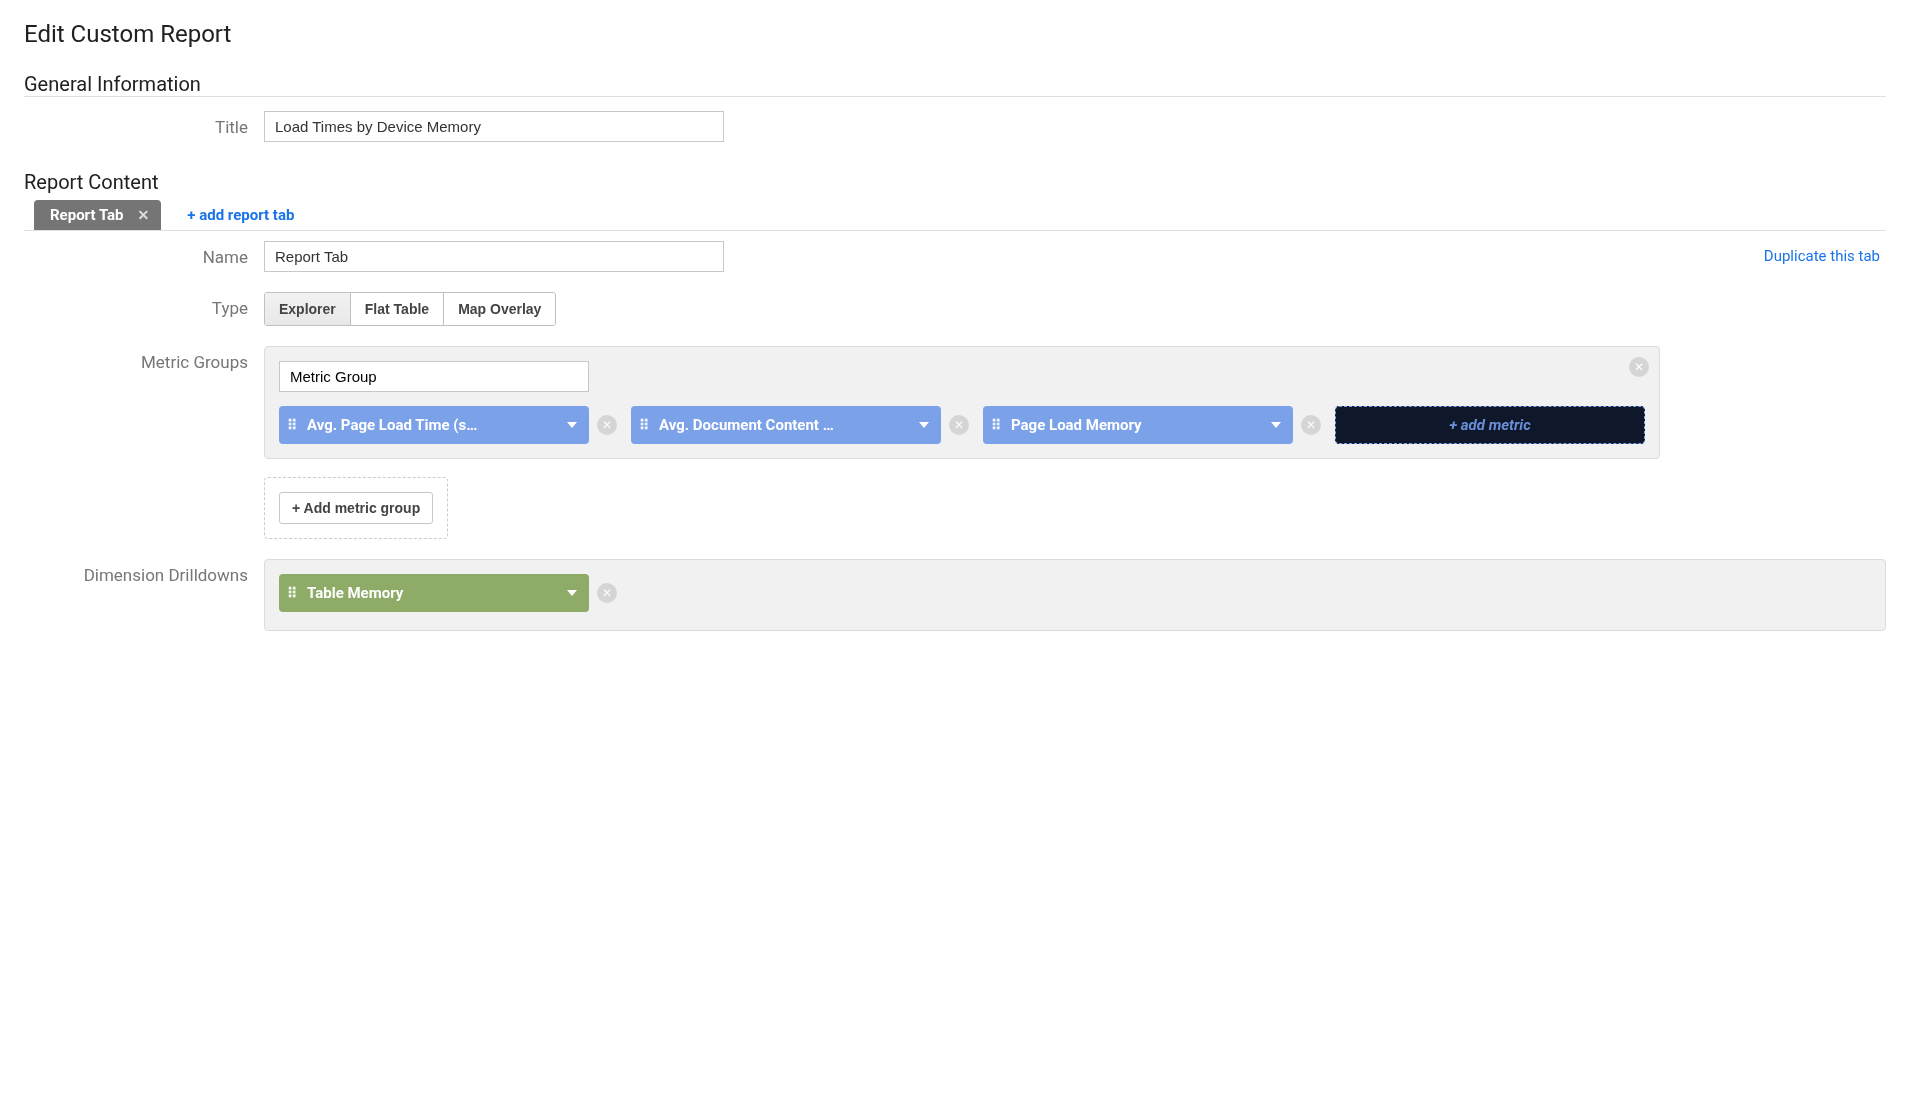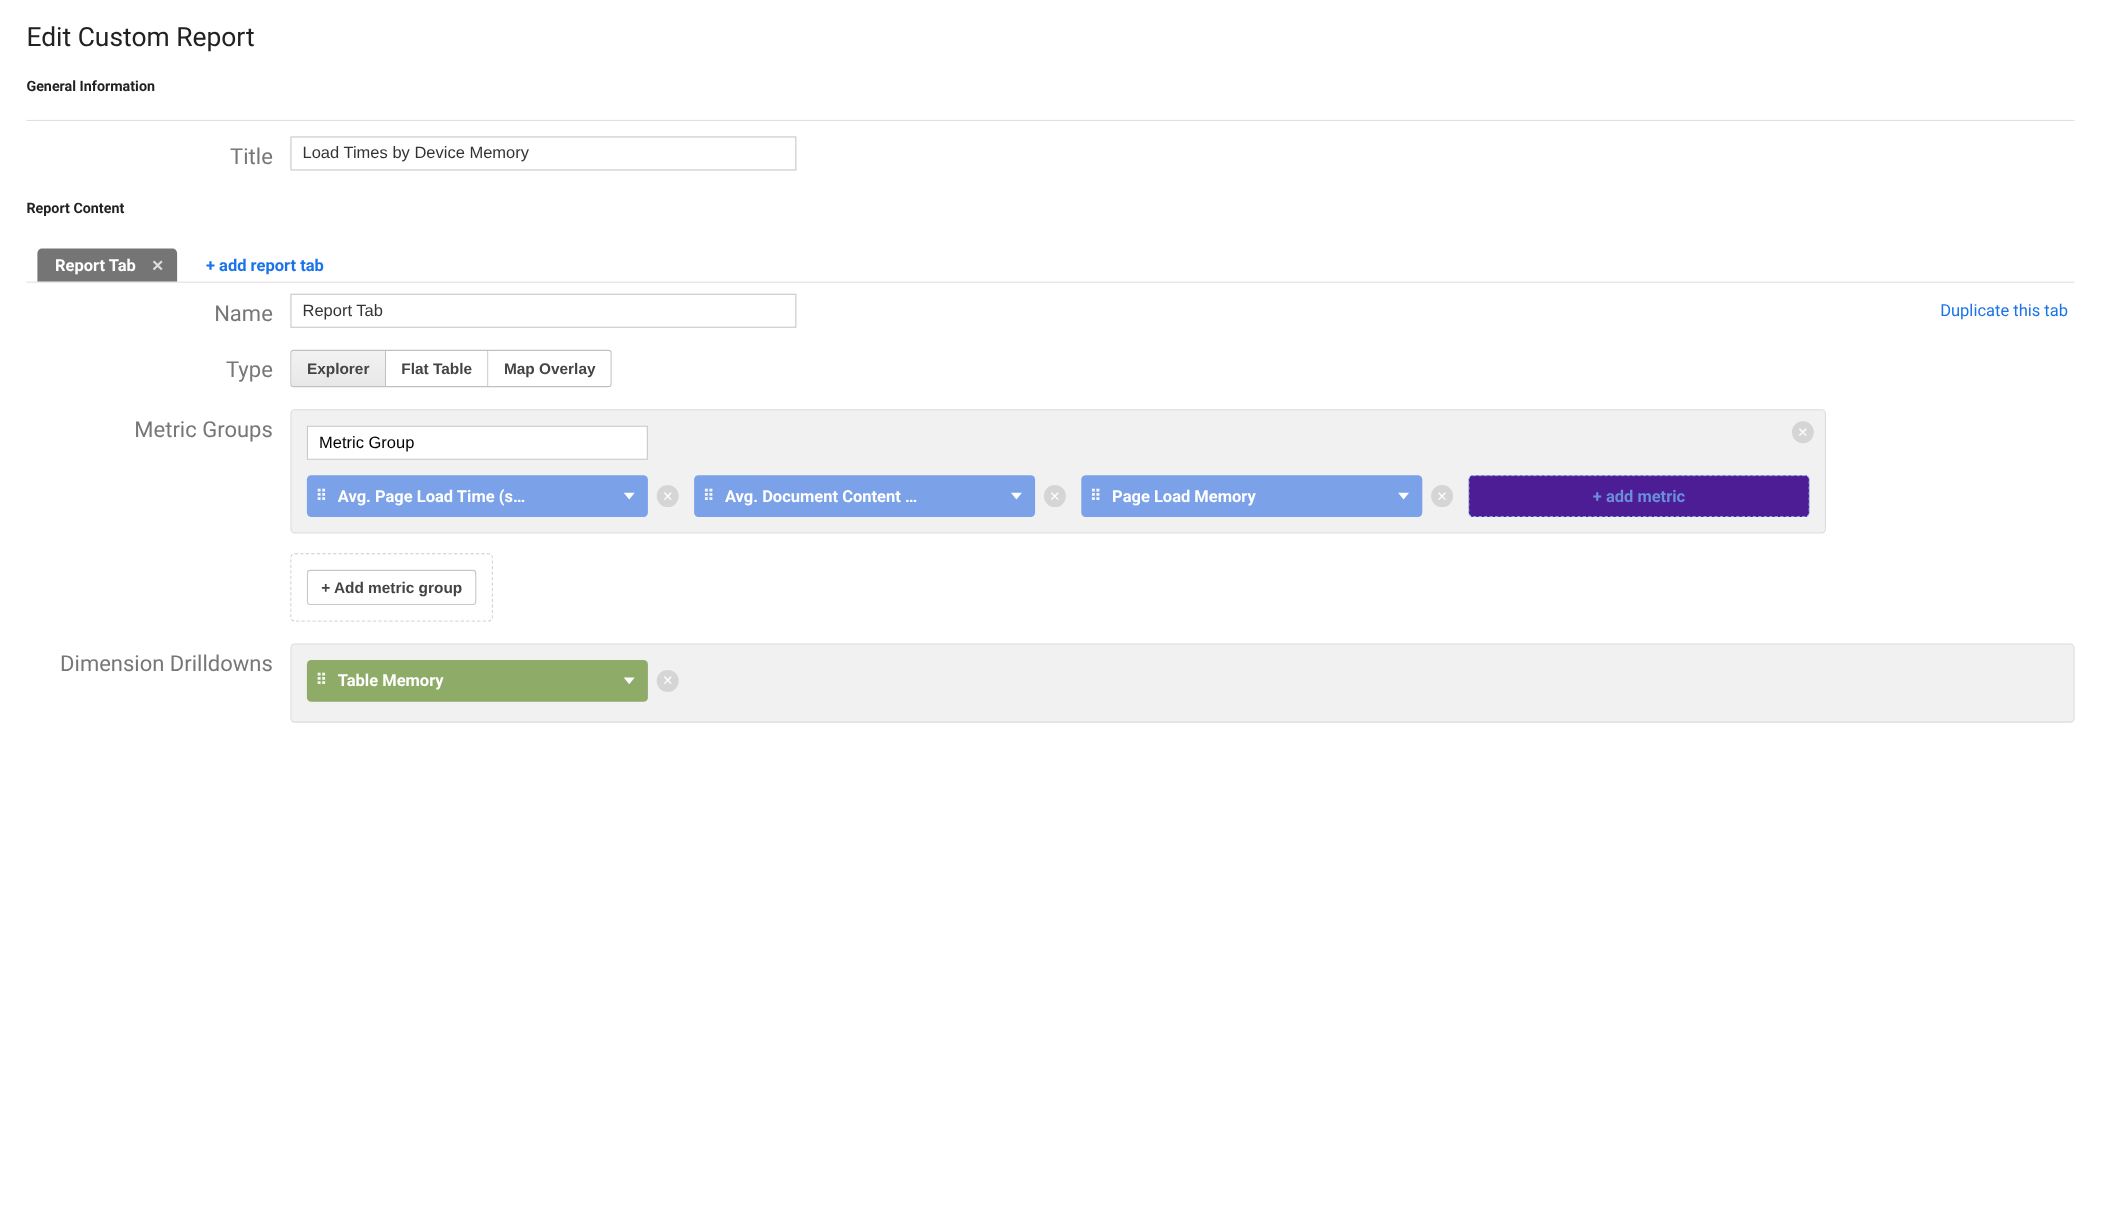--- a/index.html
+++ b/index.html
@@ -10,38 +10,38 @@
     font-size: 14px;
     color: #212121;
     background: #fff;
   }
   h1.page-title {
     font-size: 24px;
     font-weight: 400;
     margin: 0 0 24px 0;
   }
   h2.section-title {
-    font-size: 13px;
-    font-weight: 700;
+    font-size: 20px;
+    font-weight: 400;
     margin: 0 0 4px 0;
-    padding-bottom: 22px;
+    padding-bottom: 0;
     border-bottom: 1px solid #e0e0e0;
     width: 100%;
   }
   .form-row {
     display: flex;
     align-items: flex-start;
     padding: 10px 0;
   }
   .form-label-cell {
     width: 240px;
     min-width: 240px;
     text-align: right;
     color: #777;
-    font-size: 20px;
+    font-size: 17px;
     padding-right: 16px;
     padding-top: 6px;
   }
   .form-value-cell {
     flex: 1;
     min-width: 0;
     display: flex;
     align-items: flex-start;
   }
   .text-input {
@@ -205,22 +205,23 @@
     justify-content: center;
     border-radius: 4px;
     height: 38px;
     width: 310px;
     font-weight: 700;
     font-size: 15px;
     cursor: pointer;
   }
   .add-pill.blue {
     border: 1px dashed #7ba1e8;
-    background: #4c1d95;
+    background: #0f172a;
     color: #6a8fd8;
+    font-style: italic;
   }
   .add-pill.green {
     border: 1px dashed #9cc07a;
     background: #eef6e4;
     color: #7a9a58;
     margin-left: 34px;
   }
   .add-metric-group-btn {
     border: 1px solid #c8c8c8;
     background: #fff;

